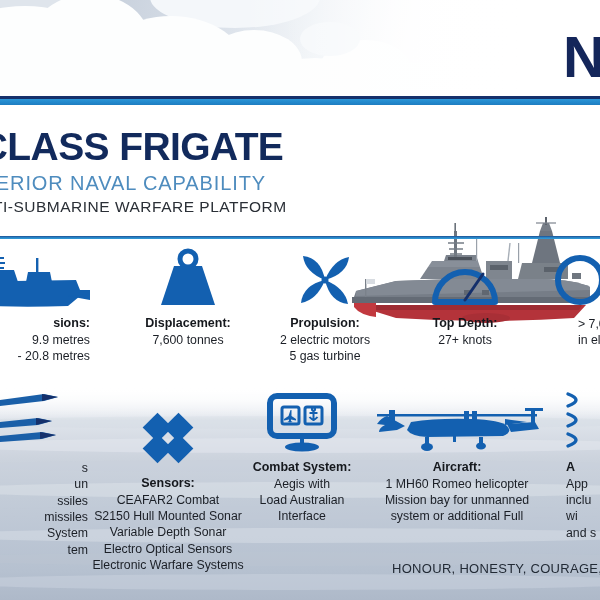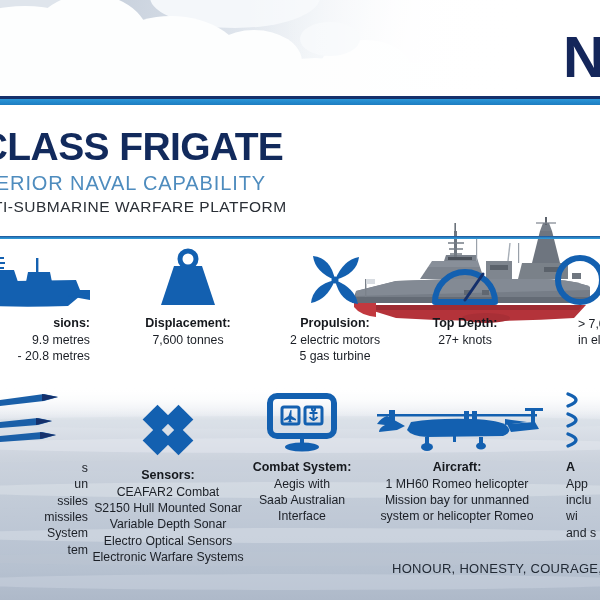--- a/index.html
+++ b/index.html
@@ -183,21 +183,21 @@
       <div class="ico">
         <svg width="70" height="60" viewBox="0 0 70 60">
           <circle cx="35" cy="9" r="8" fill="none" stroke="#1360b0" stroke-width="5"></circle>
           <path d="M21 16 L49 16 L62 55 L8 55 Z" fill="#1360b0"></path>
         </svg>
       </div>
       <div class="hd">Displacement:</div>
       <div class="ln">7,600 tonnes</div>
     </div>
 
-    <div class="cell" style="left:265px;top:0;width:140px;">
+    <div class="cell" style="left:255px;top:0;width:140px;">
       <div class="ico">
         <svg width="66" height="60" viewBox="0 0 66 60">
           <g fill="#1360b0" transform="translate(33,30)">
             <path d="M0 0 Q-4 -22 -22 -24 Q-20 -8 0 0 Z"></path>
             <path d="M0 0 Q22 -6 24 -23 Q8 -20 0 0 Z"></path>
             <path d="M0 0 Q5 22 23 24 Q20 8 0 0 Z"></path>
             <path d="M0 0 Q-22 5 -24 23 Q-8 20 0 0 Z"></path>
             <circle cx="0" cy="0" r="3.5"></circle>
           </g>
         </svg>
@@ -249,21 +249,21 @@
       </div>
       <div class="hd"></div>
       <div class="ln">s</div>
       <div class="ln">un</div>
       <div class="ln">ssiles</div>
       <div class="ln">missiles</div>
       <div class="ln"> System</div>
       <div class="ln">tem</div>
     </div>
 
-    <div class="cell" style="left:78px;top:8px;width:180px;">
+    <div class="cell" style="left:78px;top:16px;width:180px;">
       <div class="ico">
         <svg width="64" height="62" viewBox="0 0 64 62">
           <g fill="#1360b0">
             <rect x="11" y="9" width="21" height="21" transform="rotate(45 21.5 19.5)"></rect>
             <rect x="32" y="9" width="21" height="21" transform="rotate(45 42.5 19.5)"></rect>
             <rect x="11" y="30" width="21" height="21" transform="rotate(45 21.5 40.5)"></rect>
             <rect x="32" y="30" width="21" height="21" transform="rotate(45 42.5 40.5)"></rect>
           </g>
         </svg>
       </div>
@@ -287,21 +287,21 @@
               <path d="M47.5 21 h8"></path>
             <path d="M47.5 25 q4 5 8 0"></path>
             <circle cx="51.5" cy="17" r="1.6"></circle>
           </g>
           <rect x="38" y="44" width="4" height="10" fill="#1360b0"></rect>
           <ellipse cx="40" cy="55" rx="17" ry="4.5" fill="#1360b0"></ellipse>
         </svg>
       </div>
       <div class="hd">Combat System:</div>
       <div class="ln">Aegis with</div>
-      <div class="ln">Saab Australian</div>
+      <div class="ln">Load Australian</div>
       <div class="ln">Interface</div>
     </div>
 
     <div class="cell" style="left:368px;top:0;width:178px;">
       <div class="ico">
         <svg width="180" height="62" viewBox="0 0 180 62">
           <g fill="#1360b0">
             <path d="M10 22 h160 v2.6 H10 Z"></path>
             <path d="M22 18 h6 v12 h-6 Z"></path>
             <path d="M97 19 h5 v11 h-5 Z"></path>
@@ -316,21 +316,21 @@
               <ellipse cx="60" cy="55" rx="6" ry="4"></ellipse>
             <path d="M112 45 h4 v7 h-4 Z"></path>
               <ellipse cx="114" cy="54" rx="5" ry="3.5"></ellipse>
             <path d="M86 44 h3 v6 h-3 Z"></path>
           </g>
         </svg>
       </div>
       <div class="hd">Aircraft:</div>
       <div class="ln">1 MH60 Romeo helicopter</div>
       <div class="ln">Mission bay for unmanned</div>
-      <div class="ln">system or helicopter Romeo</div>
+      <div class="ln">system or additional Full</div>
     </div>
 
     <div class="cell clipR" style="left:566px;top:0;width:150px;">
       <div class="ico" style="justify-content:flex-start;">
         <svg width="60" height="62" viewBox="0 0 60 62">
           <g fill="none" stroke="#1360b0" stroke-width="3.4" stroke-linecap="round">
             <path d="M2 2 Q18 8 2 14"></path>
             <path d="M2 22 Q18 28 2 34"></path>
             <path d="M2 42 Q18 48 2 54"></path>
           </g>

